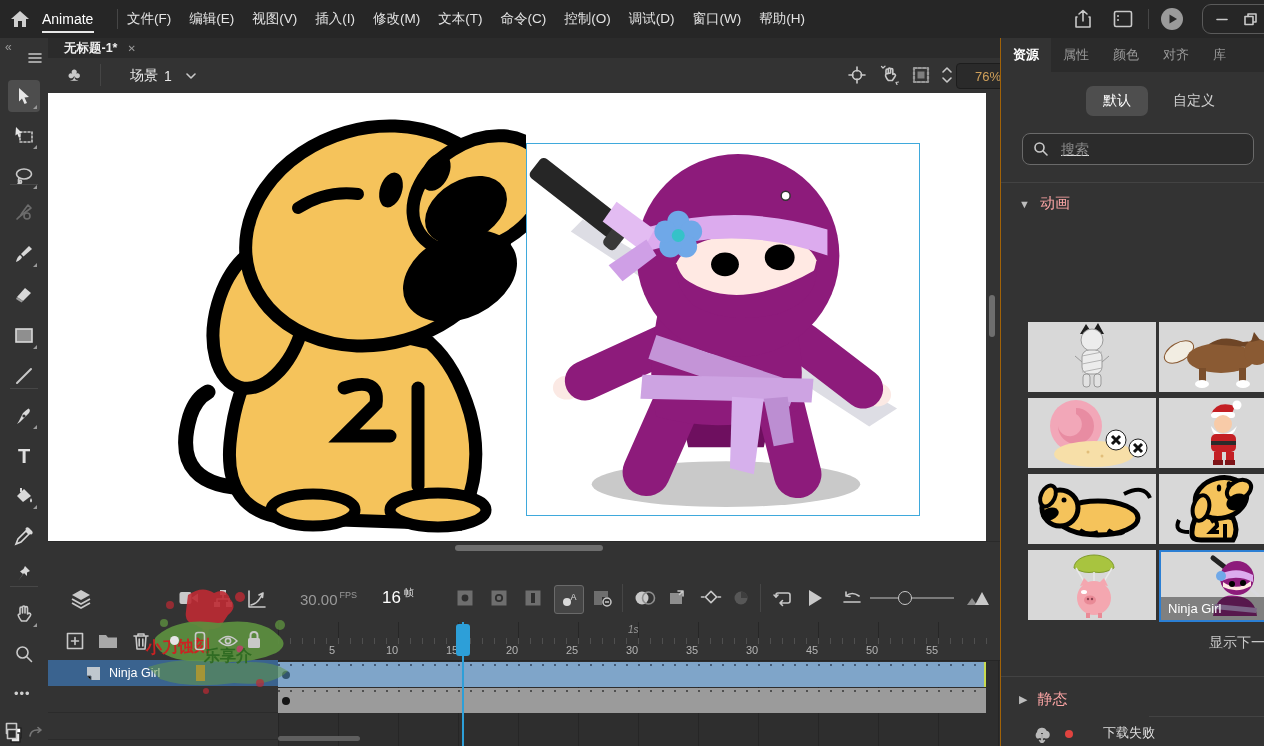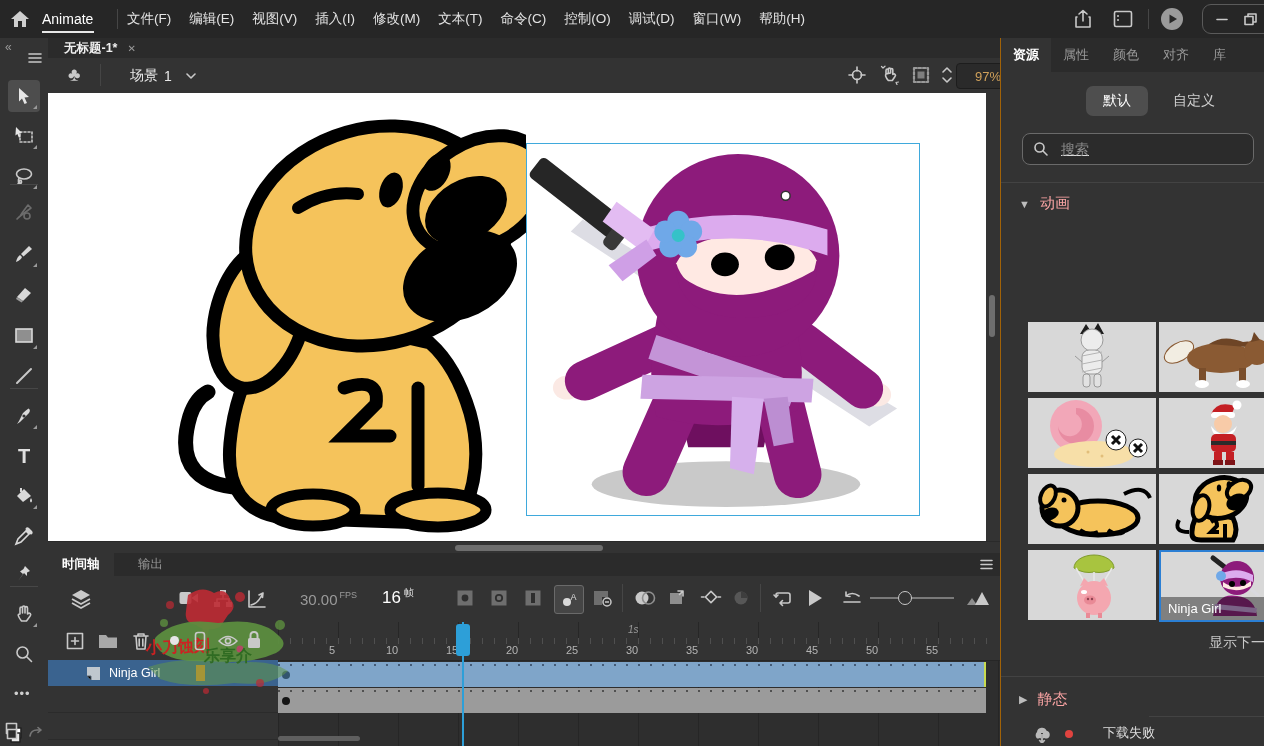--- a/index.html
+++ b/index.html
@@ -250,21 +250,21 @@
           <rect x="2" y="2" width="14" height="14" stroke-dasharray="2.5 2" stroke-width="2.2" stroke="#9a9a9a"></rect>
           <rect x="5.5" y="5.5" width="7" height="7" fill="#7e7e7e" stroke="none"></rect>
         </svg>
     </div>
     <div class="abs" style="left:893px;top:6px;">
       <svg width="12" height="22" viewBox="0 0 12 22" class="ic">
           <path d="M2 8 L6 4 L10 8 M2 14 L6 18 L10 14"></path>
         </svg>
     </div>
     <div class="abs row" style="left:908px;top:5px;width:62px;height:24px;background:#2A2A2A;border:1px solid #1d1d1d;border-radius:4px 0 0 4px;justify-content:center;">
-      <span style="font-size:13px;color:#CFA05A;">97%</span>
+      <span style="font-size:13px;color:#CFA05A;">76%</span>
     </div>
     <div class="abs row" style="left:970px;top:5px;width:22px;height:24px;background:#2A2A2A;border:1px solid #1d1d1d;border-left:none;border-radius:0 4px 4px 0;justify-content:center;">
       <svg width="10" height="6" viewBox="0 0 10 6" class="ic">
           <path d="M1 1 L5 5 L9 1"></path>
         </svg>
     </div>
   </div>
 
   <div id="stage" class="abs">
 
@@ -330,29 +330,20 @@
 
   <div class="abs" style="left:986px;top:93px;width:14px;height:448px;background:#333;">
     <div class="abs" style="left:3px;top:202px;width:6px;height:42px;background:#6e6e6e;border-radius:3px;"></div>
   </div>
   <div class="abs" style="left:48px;top:541px;width:952px;height:12px;background:#333;border-top:1px solid #2a2a2a;">
     <div class="abs" style="left:407px;top:3px;width:148px;height:6px;background:#6e6e6e;border-radius:3px;"></div>
   </div>
 
   <div id="tl" class="abs">
 
-    <div class="abs" style="left:0;top:0;width:952px;height:23px;background:#2B2B2B;">
-      <div class="abs tltab" style="left:0;top:0;height:23px;line-height:23px;padding:0 14px;background:#333;color:#fff;font-weight:bold;">时间轴</div>
-      <div class="abs tltab" style="left:78px;top:0;height:23px;line-height:23px;padding:0 12px;color:#969696;">输出</div>
-      <div class="abs" style="left:932px;top:6px;">
-        <svg width="13" height="11" viewBox="0 0 13 11" class="ic">
-            <path d="M1 1.5 H12 M1 5.5 H12 M1 9.5 H12"></path>
-          </svg>
-      </div>
-    </div>
 
     <div class="abs" style="left:0;top:23px;width:952px;height:46px;background:#333;border-bottom:1px solid #282828;">
       <div class="abs" style="left:22px;top:12px;">
         <svg width="22" height="22" viewBox="0 0 22 22">
             <path d="M11 2 L20 7 L11 12 L2 7 Z" fill="#C9C9C9"></path>
             <path d="M2 11 L11 16 L20 11" fill="none" stroke="#C9C9C9" stroke-width="1.8"></path>
             <path d="M2 15 L11 20 L20 15" fill="none" stroke="#C9C9C9" stroke-width="1.8"></path>
           </svg>
       </div>
       <div class="abs" style="left:130px;top:13px;">

